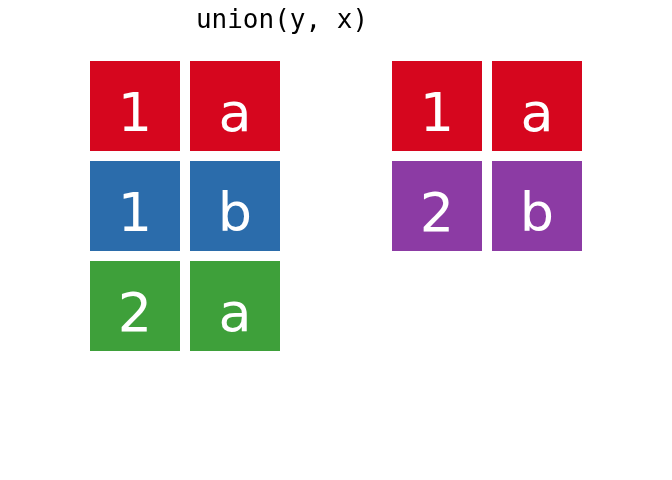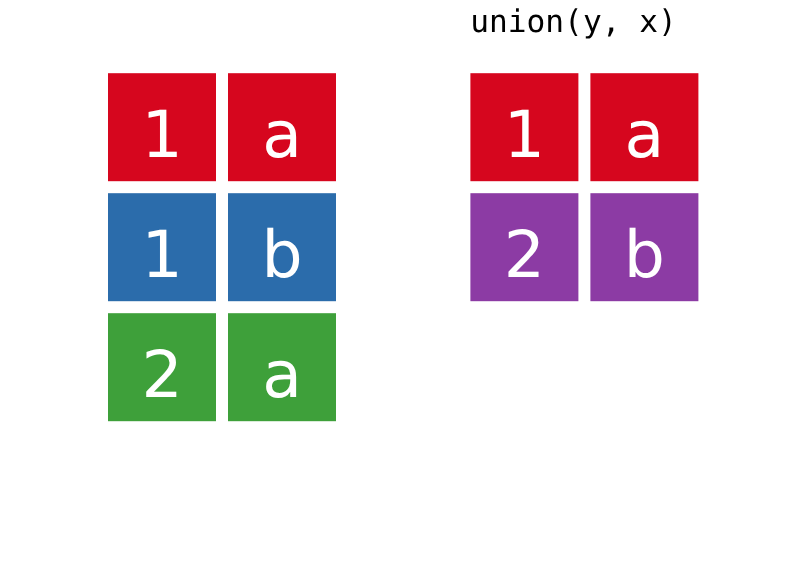--- a/index.html
+++ b/index.html
@@ -21,21 +21,21 @@
     top: 0;
     width: 672px;
     height: 480px;
   }
 
   #title {
     position: absolute;
     left: 0;
     top: 4px;
     width: 564px;
-    text-align: right;
+    text-align: center;
     font-family: "DejaVu Sans Mono", monospace;
     font-size: 26px;
     line-height: 30px;
     color: #000000;
     letter-spacing: 0px;
     white-space: pre;
   }
 
   .table-group {
     position: absolute;

